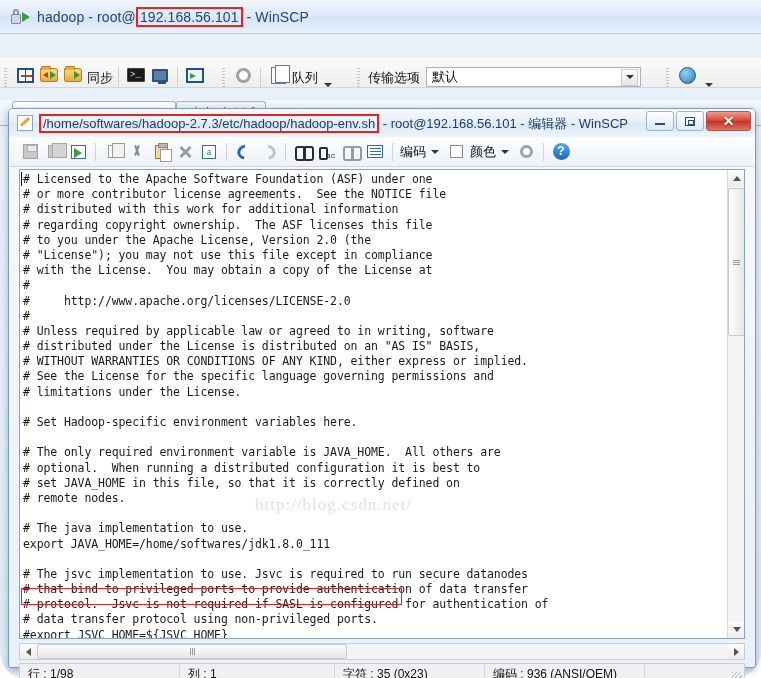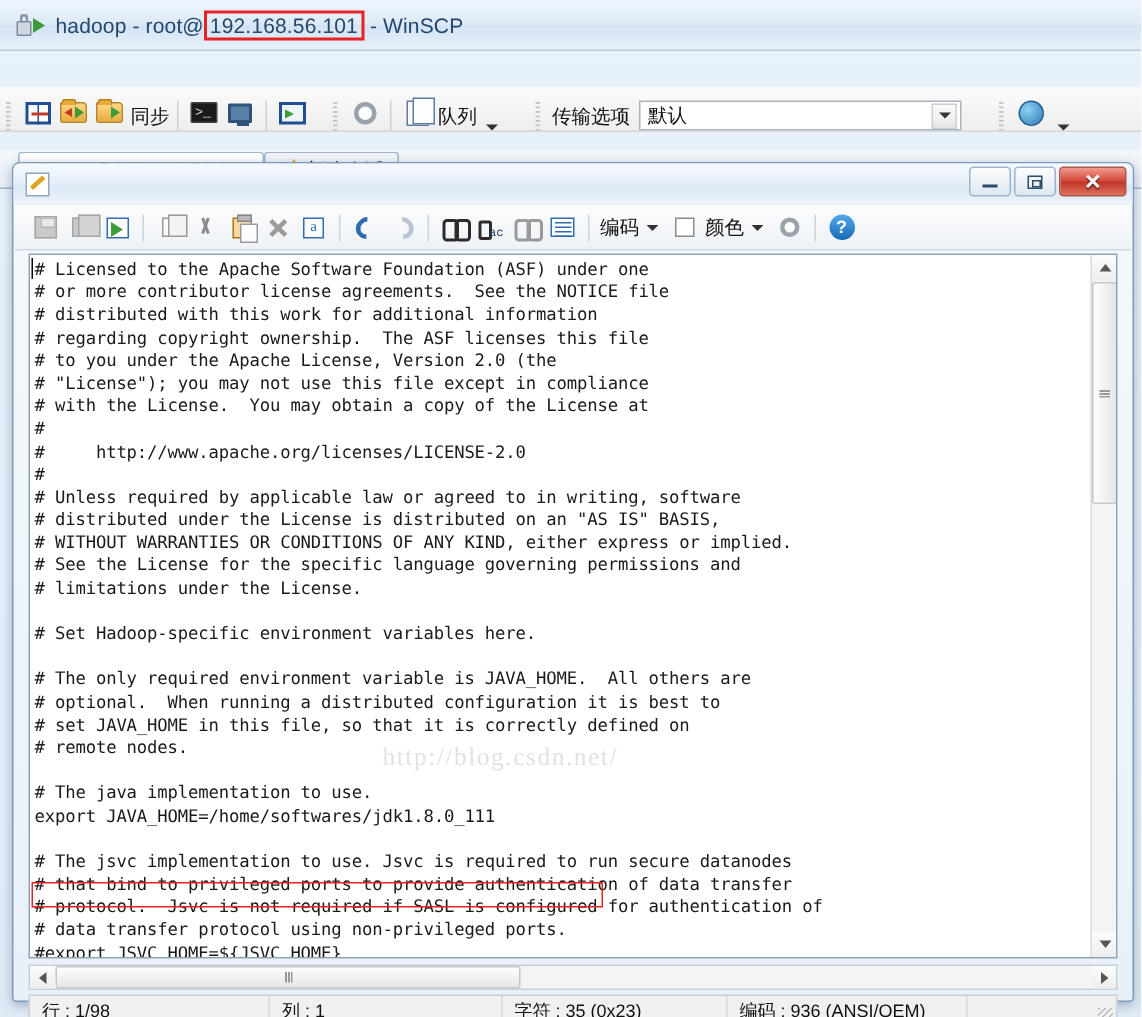--- a/index.html
+++ b/index.html
@@ -9,20 +9,21 @@
     overflow: hidden;
     font-family: "Liberation Sans", sans-serif;
     background: #ffffff;
   }
 
   
   #app {
     position: relative;
     width: 761px; height: 678px;
     background: linear-gradient(to bottom,#e9f2fb 0%, #dfeaf6 100%);
+    border-radius: 26px;
   }
 
   
   .win-titlebar {
     position: absolute; left: 0; top: 0; width: 761px; height: 34px;
     background: linear-gradient(to bottom,#eef5fc 0%,#dfeaf7 48%,#d4e3f4 52%,#e6f0fa 100%);
     border-bottom: 1px solid #b6c9de;
     display: flex; align-items: center;
   }
   .win-icon {
@@ -359,20 +360,23 @@
     <div class="stab inactive">
       <span class="tab-newmon"></span>
       <span>新建会话</span>
     </div>
   </div>
 
   <div id="editor">
 
     <div class="ed-titlebar">
       <div class="ed-icon"></div>
+      <div class="ed-title">
+        <span class="hl-box">/home/softwares/hadoop-2.7.3/etc/hadoop/hadoop-env.sh</span><span> - root@192.168.56.101 - 编辑器 - WinSCP</span>
+      </div>
       <div class="ed-btns">
         <div class="ed-btn">
             <div class="bm"></div>
           </div>
         <div class="ed-btn">
             <div class="bx"></div>
           </div>
         <div class="ed-btn close">
             <div class="bc">✕</div>
           </div>

